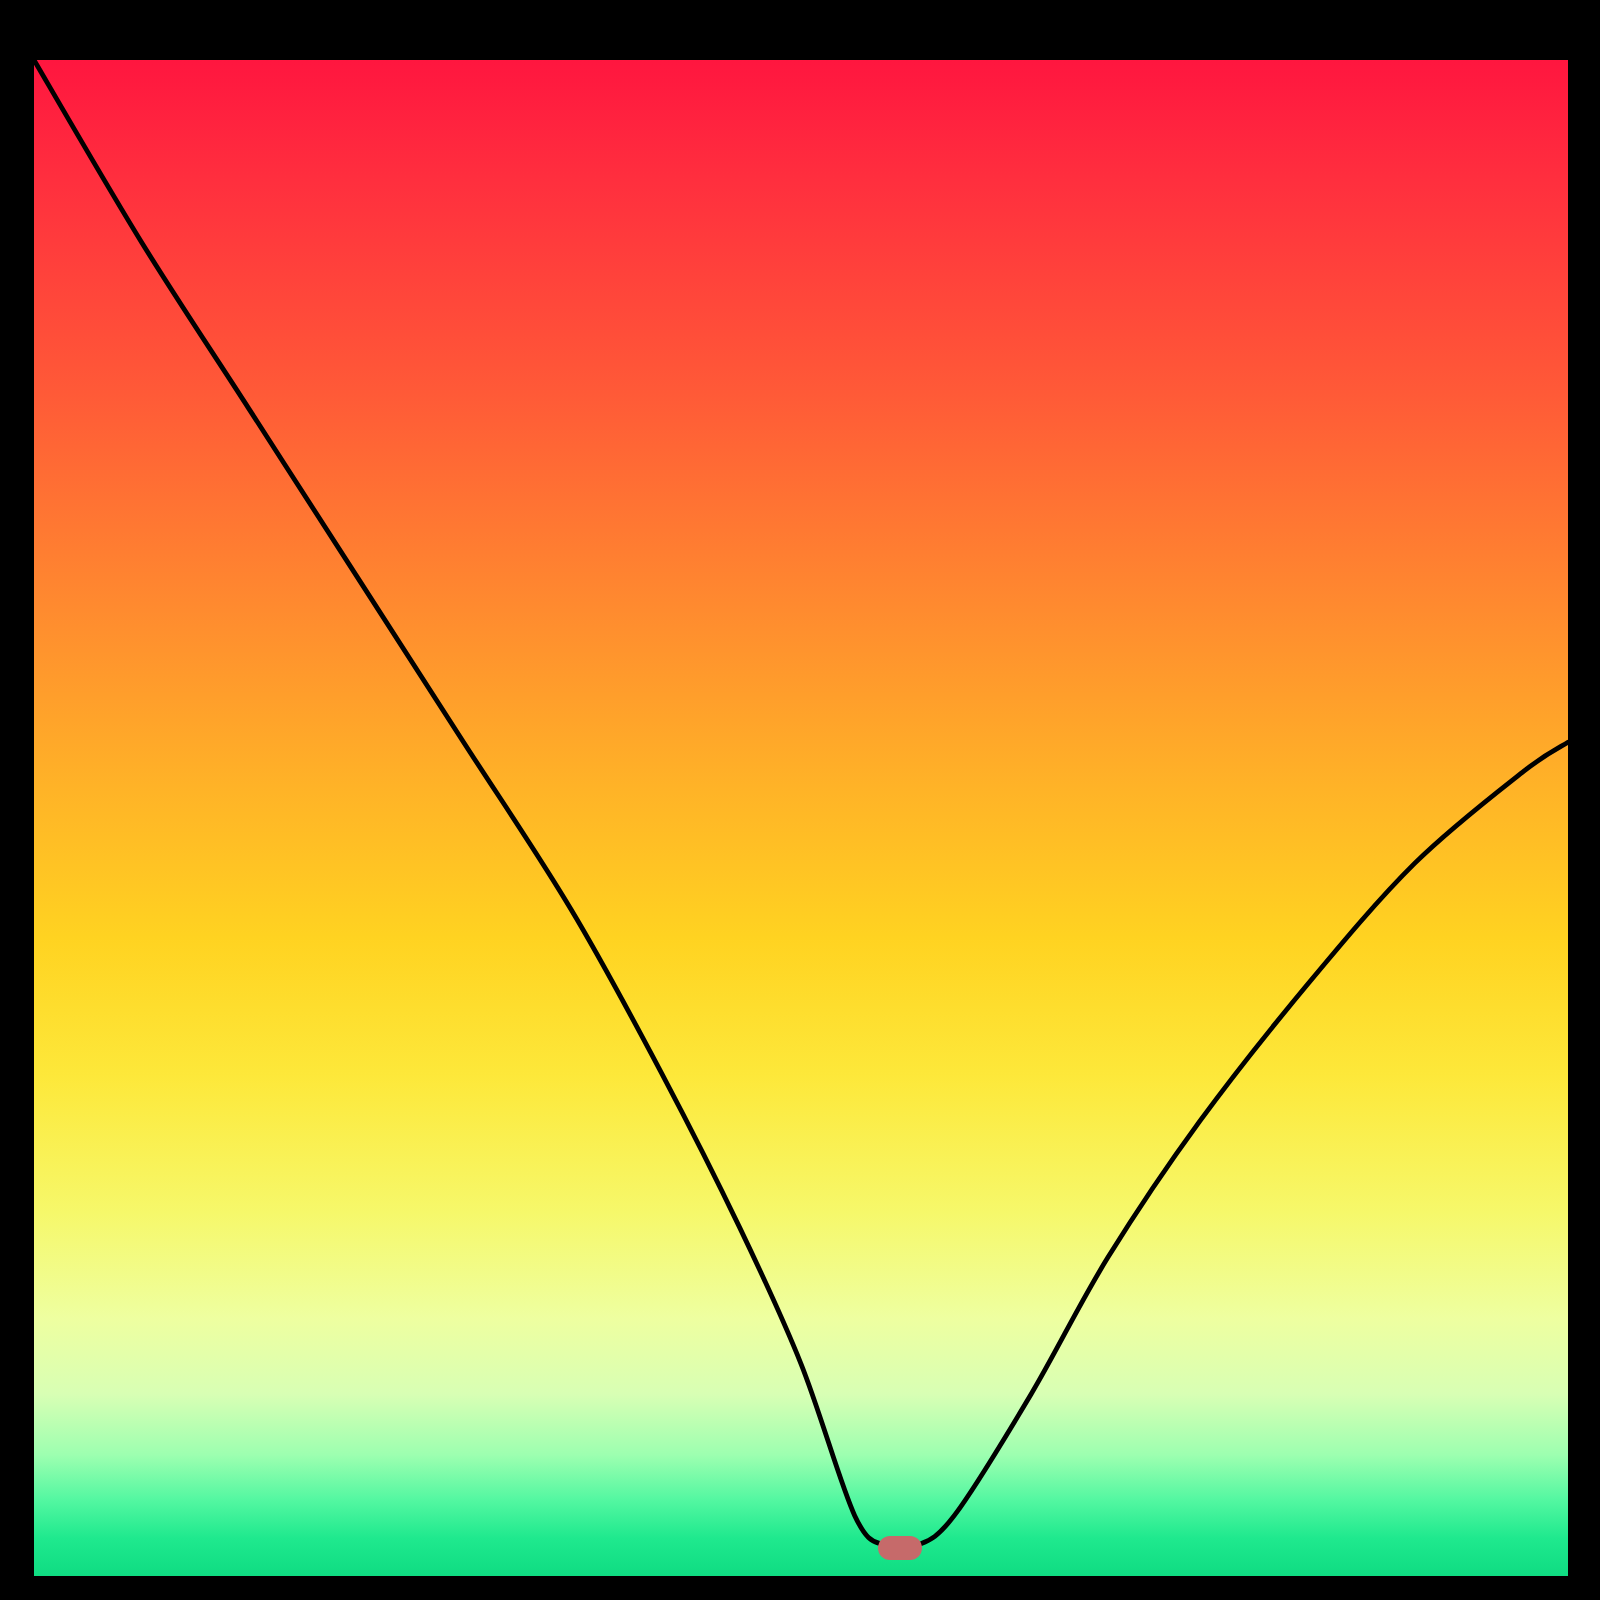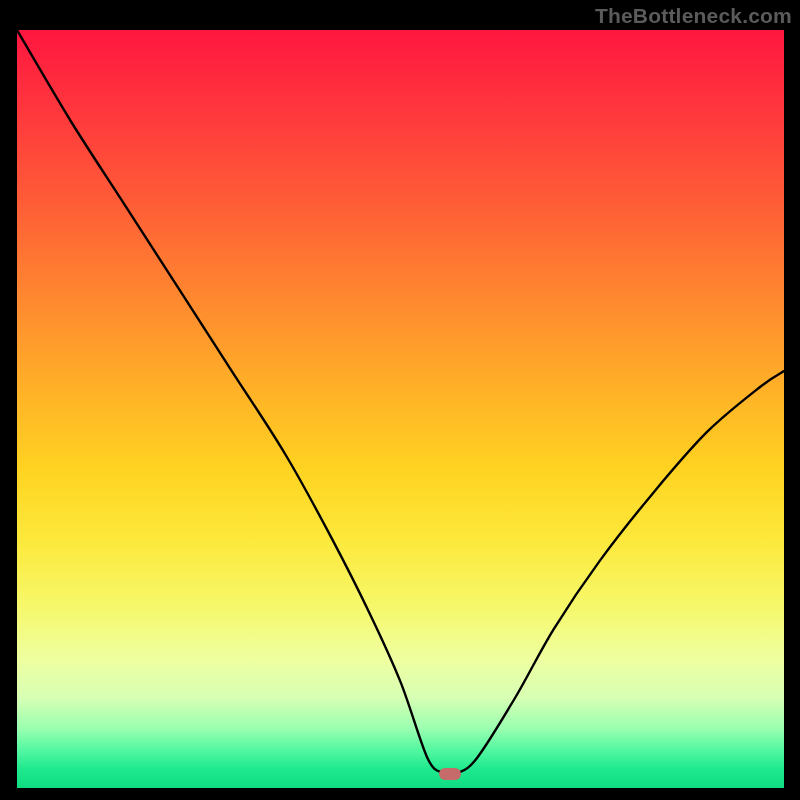--- a/index.html
+++ b/index.html
@@ -70,21 +70,20 @@
     inset: 0;
     width: 100%;
     height: 100%;
   }
 </style>
 </head>
 <body>
 
 <div class="stage">
 
-  <div class="watermark">TheBottleneck.com</div>
 
   <div class="plot">
     <div class="gradient"></div>
 
     <svg class="curve" viewBox="0 0 767 758" preserveAspectRatio="none">
       <path fill="none" stroke="#000" stroke-width="2.4" stroke-linejoin="round" stroke-linecap="round" d="M 0.0 0.0 C 8.9 15.2, 35.8 61.9, 53.7 91.0 C 71.6 120.0, 89.5 146.5, 107.4 174.3 C 125.3 202.1, 143.2 229.9, 161.1 257.7 C 179.0 285.5, 196.9 313.3, 214.8 341.1 C 232.7 368.9, 251.8 396.7, 268.4 424.5 C 285.1 452.3, 300.4 481.3, 314.5 507.9 C 328.5 534.4, 341.3 559.7, 352.8 583.7 C 364.3 607.7, 373.9 627.9, 383.5 651.9 C 393.1 675.9, 403.3 712.5, 410.3 727.7 C 417.4 742.8, 420.6 740.3, 425.7 742.8 C 430.8 745.4, 435.3 745.4, 441.0 742.8 C 446.8 740.3, 450.6 740.3, 460.2 727.7 C 469.8 715.0, 485.8 688.5, 498.6 667.0 C 511.3 645.6, 522.8 621.6, 536.9 598.8 C 551.0 576.1, 566.3 553.3, 582.9 530.6 C 599.5 507.9, 618.7 483.9, 636.6 462.4 C 654.5 440.9, 672.4 419.4, 690.3 401.7 C 708.2 384.1, 731.2 366.4, 744.0 356.3 C 756.8 346.2, 763.2 343.6, 767.0 341.1"></path>
     </svg>
 
     <div class="marker" style="left: 433.355px; top: 743.598px; background: rgb(198, 106, 106);"></div>
   </div>

